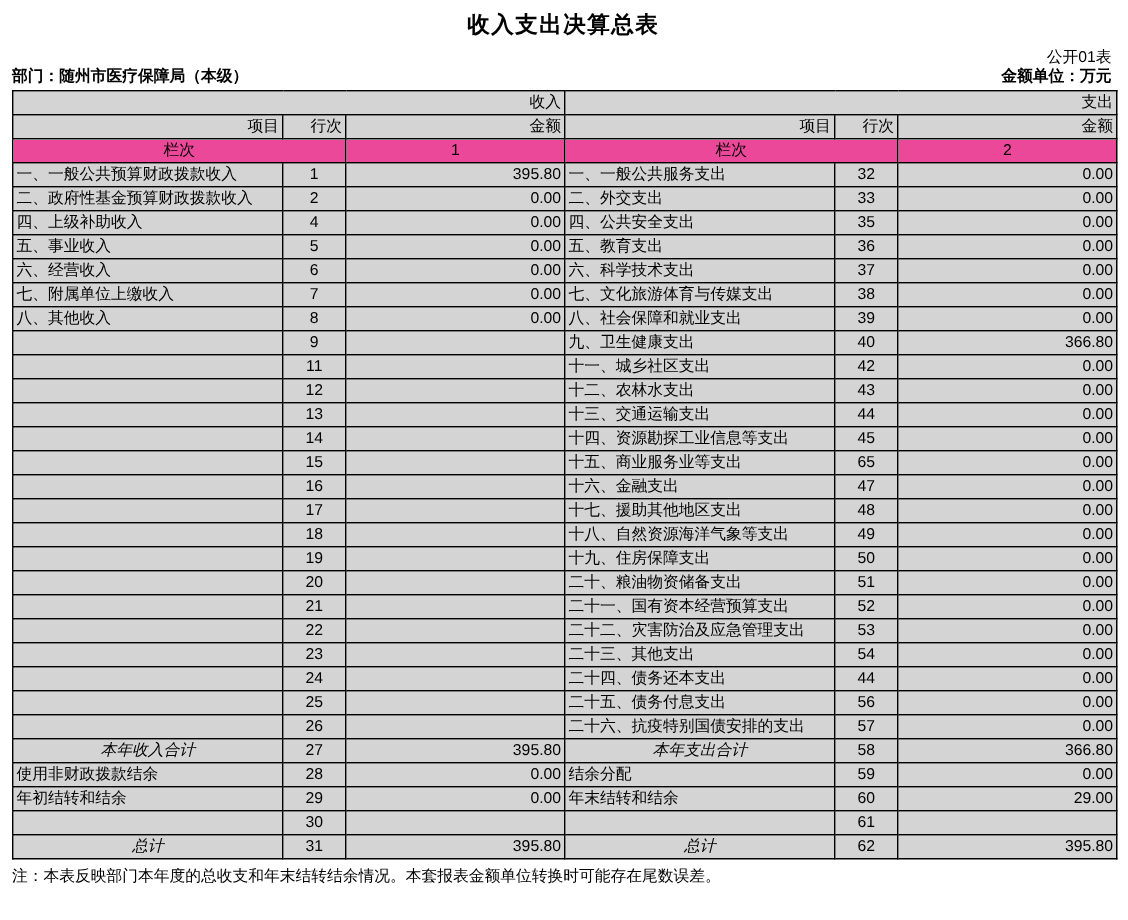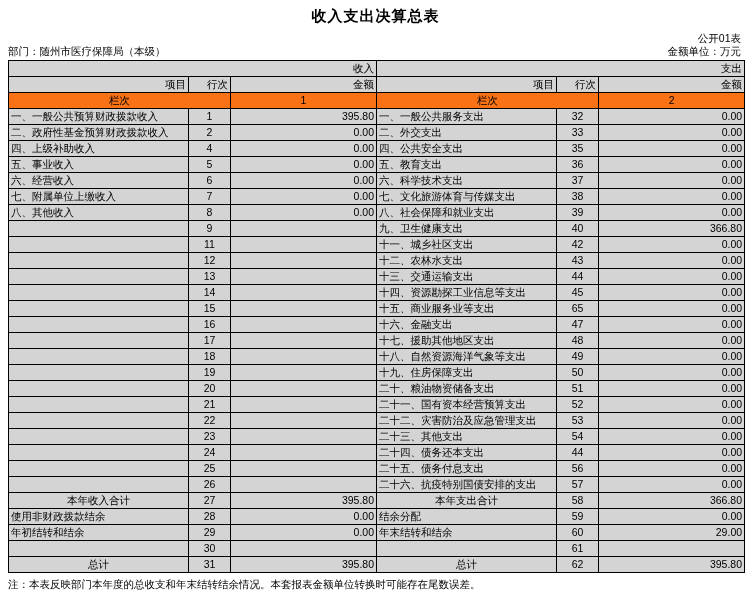--- a/index.html
+++ b/index.html
@@ -38,20 +38,21 @@
     padding-right: 2px;
   }
   .meta-row-2 {
     display: flex;
     justify-content: space-between;
     align-items: flex-end;
     font-size: 10.5px;
     line-height: 13px;
     padding-right: 2px;
     padding-bottom: 2px;
+    font-weight: bold;
   }
   table.main {
     border-collapse: collapse;
     width: 736px;
     table-layout: fixed;
     font-size: 10.5px;
   }
   table.main td, table.main th {
     border: 1px solid #000000;
     padding: 0 2px;
@@ -60,41 +61,42 @@
     overflow: hidden;
     white-space: nowrap;
     font-weight: normal;
   }
   .hdr {
     background: #d4d4d4;
     text-align: right;
     font-weight: bold;
   }
   .hdr-sub {
-    background: #f97316;
+    background: #ec4899;
     text-align: center;
   }
   .lbl {
     background: #d4d4d4;
     text-align: left;
   }
   .num {
     background: #d4d4d4;
     text-align: right;
     padding-right: 4px;
   }
   .rownum {
     background: #d4d4d4;
     text-align: center;
   }
   .bold {
     font-weight: bold;
   }
   .center {
     text-align: center;
+    font-style: italic;
   }
   .footnote {
     font-size: 10.5px;
     padding-top: 4px;
     line-height: 14px;
   }
   col.c-item { width: 180px; }
   col.c-row  { width: 42px; }
   col.c-amt  { width: 146px; }
 </style>

